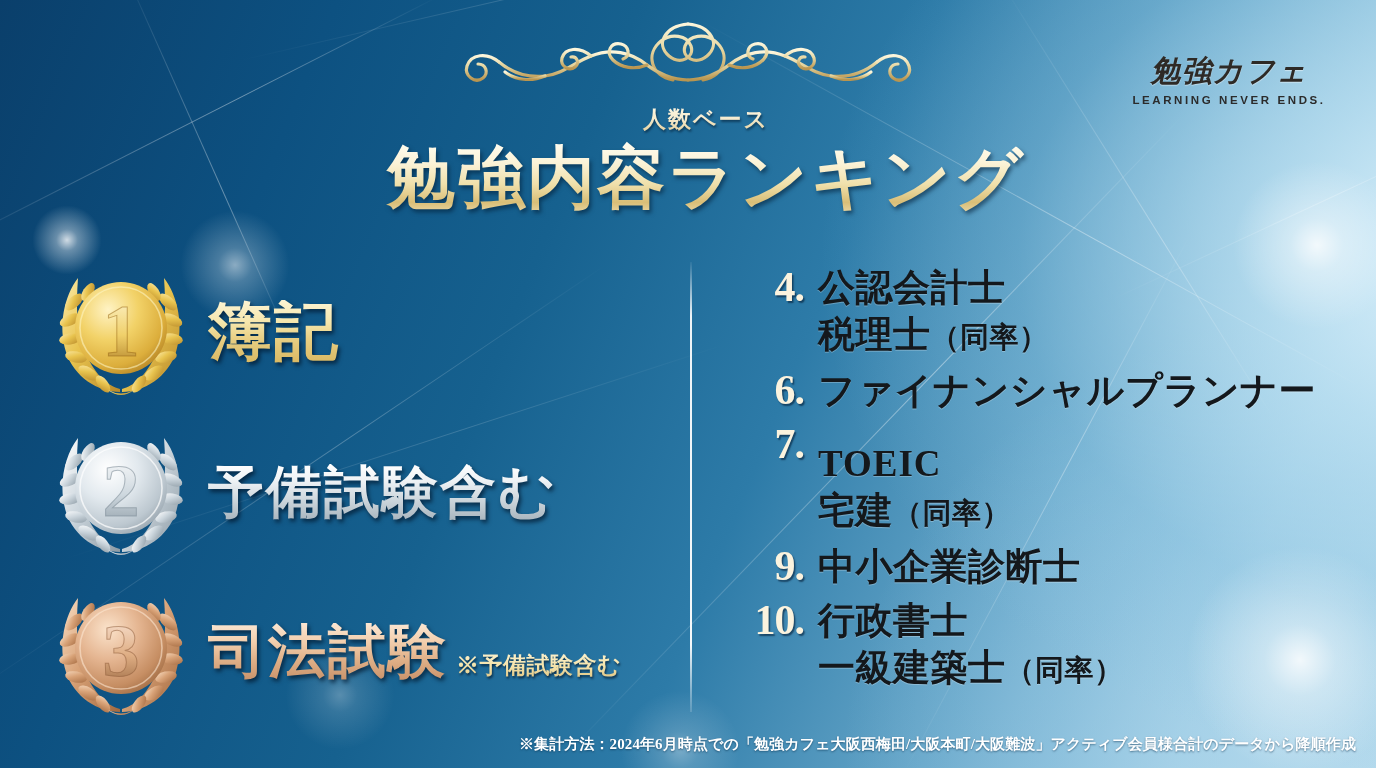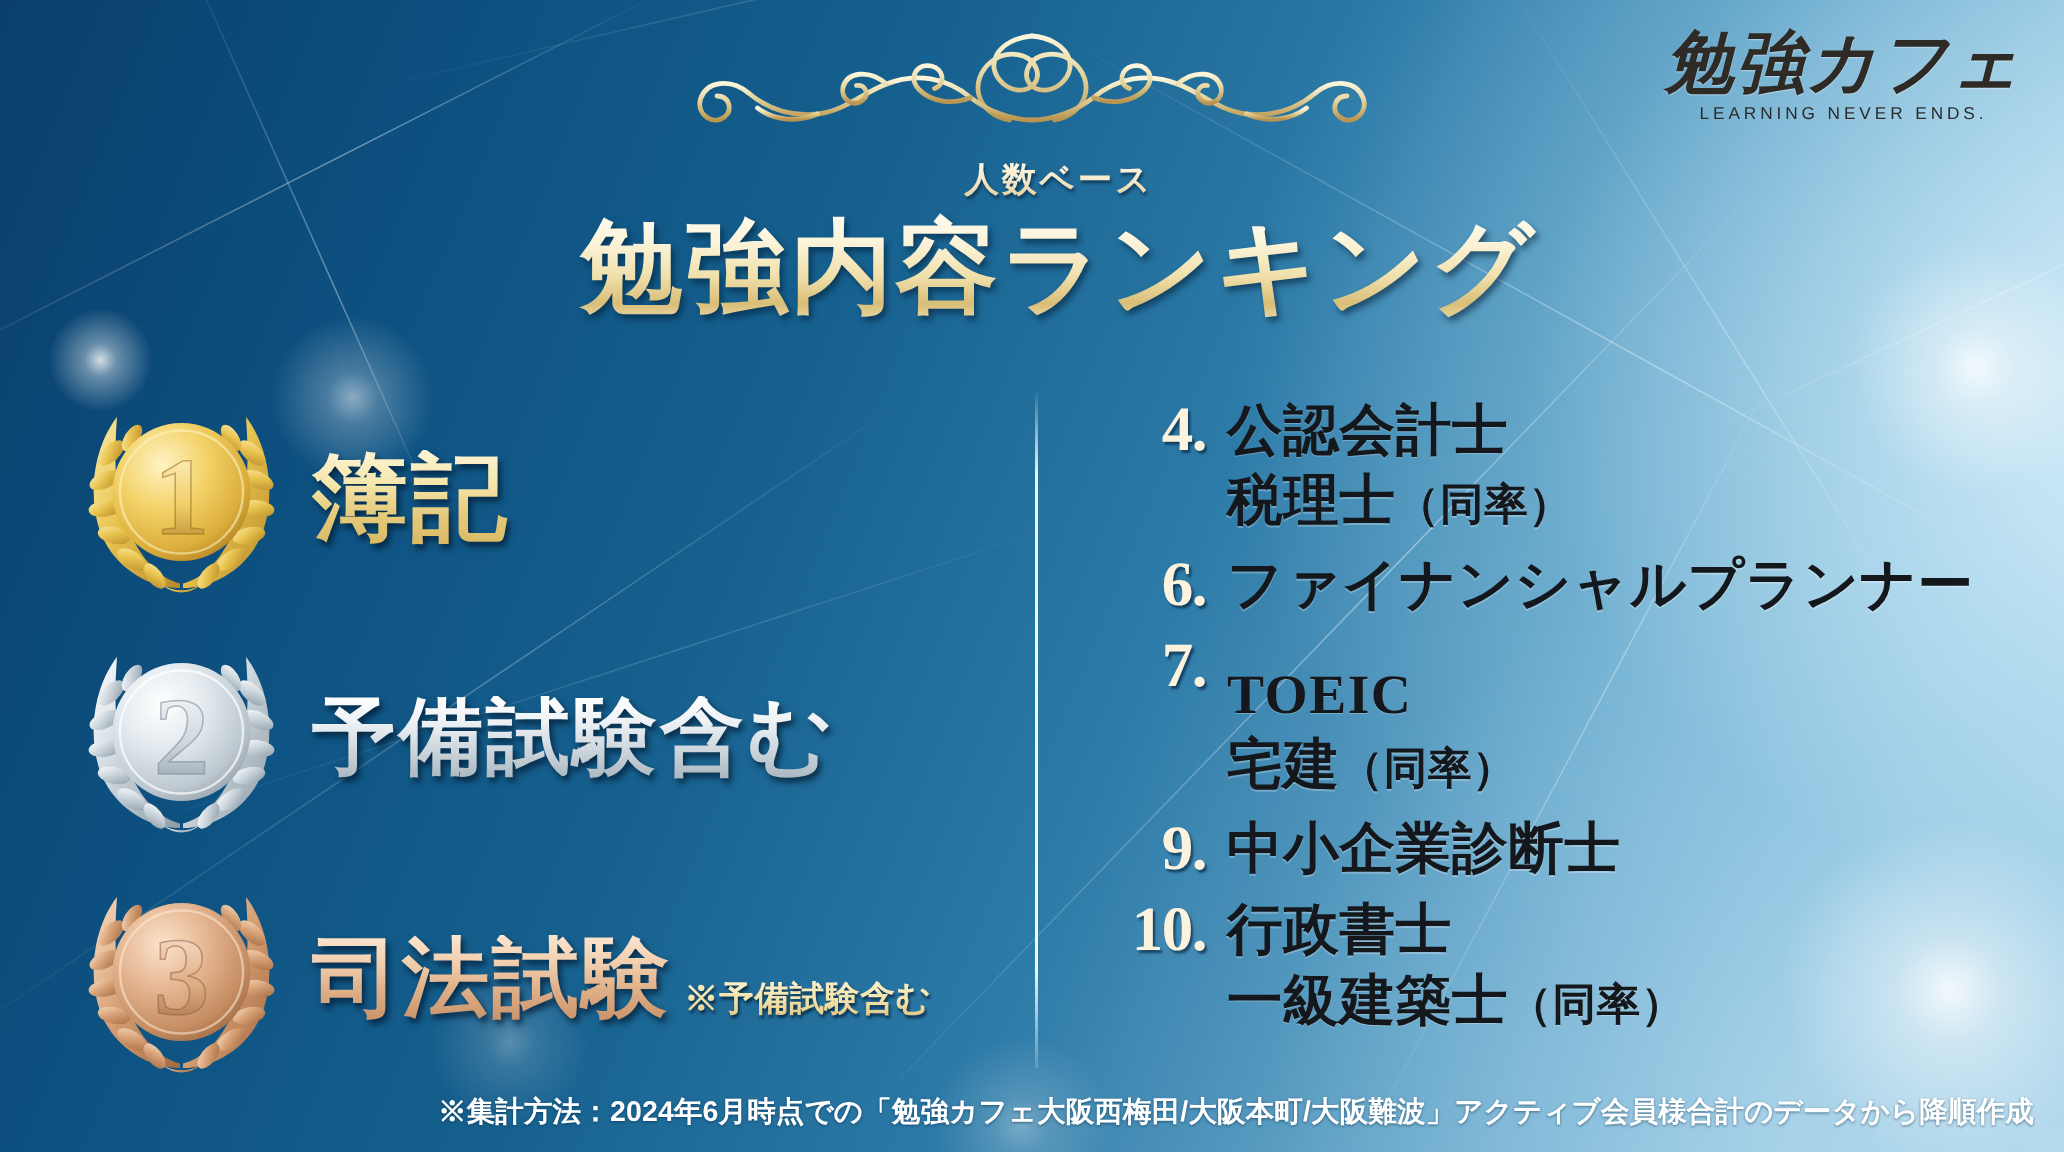--- a/index.html
+++ b/index.html
@@ -39,30 +39,31 @@
   .sp1 { left:180px; top:210px; width:110px; height:110px; opacity:.55; }
   .sp2 { left:32px; top:205px; width:70px; height:70px; opacity:.85; }
   .sp3 { left:1232px; top:160px; width:170px; height:170px; opacity:.85; }
   .sp4 { left:1185px; top:545px; width:230px; height:230px; opacity:.9; }
   .sp5 { left:620px; top:690px; width:120px; height:120px; opacity:.35; }
   .sp6 { left:285px; top:640px; width:110px; height:110px; opacity:.30; }
 
   
   #logo { position:absolute; right:22px; top:18px; text-align:center; width:250px; }
   #logo .mark {
-    font-family:Liberation Serif, serif;
-    font-size:46px; font-weight:700; letter-spacing:1px;
+    font-family:Liberation Mono, monospace;
+    font-size:30px; font-weight:700; letter-spacing:1px;
     color:#2e2a26;
     line-height:1.05;
     font-style:italic;
     text-shadow:0 1px 1px rgba(255,255,255,0.45);
+    margin-top:40px;
   }
   #logo .tagline {
     font-family:"Liberation Sans","DejaVu Sans",sans-serif;
-    font-size:11.5px; font-weight:400; letter-spacing:2.6px;
+    font-size:11.5px; font-weight:700; letter-spacing:2.6px;
     color:#2b2b2b; margin-top:4px;
   }
 
   
   #ornament { position:absolute; left:50%; transform:translateX(-50%); top:18px; width:470px; height:86px; }
 
   
   #titleblock { position:absolute; left:0; right:0; top:108px; text-align:center;padding-left:36px; }
   .sub {
     font-size:23px; letter-spacing:2px; line-height:1;
@@ -128,22 +129,22 @@
     font-size:37px; font-weight:700; line-height:47px;
     color:#14181c; letter-spacing:0.5px; white-space:nowrap;
     text-shadow:0 1px 0 rgba(255,255,255,0.25);
   }
   .tie { font-size:29px; font-weight:700;text-align:right; }
   .rest-line.ascii { font-family:"Liberation Serif","DejaVu Serif",serif; letter-spacing:1px;margin-top:19px; }
 
   
   #footnote {
     position:absolute; right:20px; bottom:14px;
-    font-family:Liberation Sans, sans-serif;
-    font-size:19px; font-weight:700; color:#ffffff;
+    font-family:Liberation Serif, serif;
+    font-size:15px; font-weight:700; color:#ffffff;
     letter-spacing:0.1px;
     text-shadow:0 1px 2px rgba(0,40,70,0.55);
     white-space:nowrap;
   }
 </style>
 </head>
 <body>
 
 <div id="stage">
 

